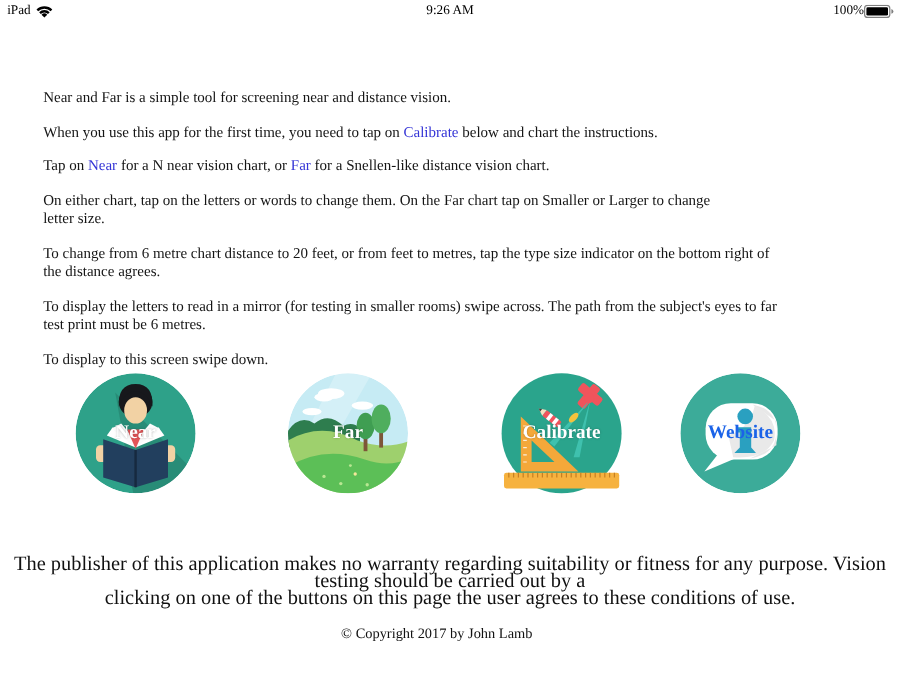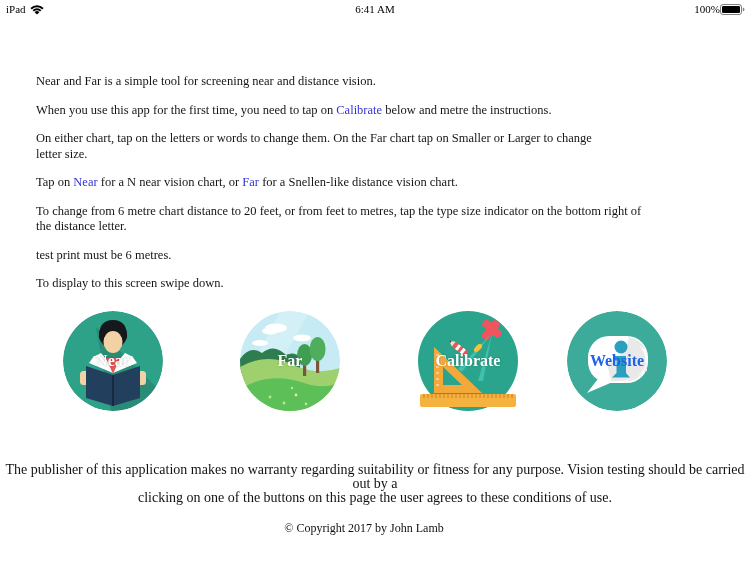--- a/index.html
+++ b/index.html
@@ -28,72 +28,73 @@
   .btn-website{left:567px;}
   .btn-label{
     position:absolute;left:-10px;right:-10px;top:0;height:100px;
     display:flex;align-items:center;justify-content:center;
     font-size:16px;font-weight:700;color:#ffffff;
     text-shadow:0 0 2px rgba(0,0,0,0.28);
   }
   .btn-website .btn-label{color:#1b63e8;text-shadow:none;}
   
   .disclaimer{position:absolute;top:463px;left:0;width:750px;text-align:center;
-    font-size:14px;line-height:14px;color:#111;}
+    font-size:17px;line-height:14px;color:#111;}
   .copyright{position:absolute;top:521px;left:0;width:728px;text-align:center;
     font-size:12px;color:#111;}
 </style>
 </head>
 <body>
 
 <div class="screen">
 
   <div class="statusbar">
     <div class="sb-left">
       <span>iPad</span>
       <span>
         <svg class="wifi-svg" width="14" height="11" viewBox="0 0 14 11">
           <path d="M7 10.6 L9.4 8.2 A3.4 3.4 0 0 0 4.6 8.2 Z" fill="#000"></path>
           <path d="M2.6 6.2 A6.2 6.2 0 0 1 11.4 6.2 L10 7.6 A4.2 4.2 0 0 0 4 7.6 Z" fill="#000"></path>
           <path d="M0.4 4 A9.3 9.3 0 0 1 13.6 4 L12.2 5.4 A7.3 7.3 0 0 0 1.8 5.4 Z" fill="#000"></path>
         </svg>
       </span>
     </div>
-    <div class="sb-time">6:41 AM</div>
+    <div class="sb-time">9:26 AM</div>
     <div class="sb-right">
       <span>100%</span>
       <span>
         <svg class="batt-svg" width="25" height="11" viewBox="0 0 25 11">
           <rect x="0.5" y="0.5" width="21" height="10" rx="2.5" fill="none" stroke="#000" stroke-opacity="0.5"></rect>
           <rect x="2" y="2" width="18" height="7" rx="1.2" fill="#000"></rect>
           <path d="M22.8 3.5 Q24.5 4.2 24.5 5.5 Q24.5 6.8 22.8 7.5 Z" fill="#000" fill-opacity="0.5"></path>
         </svg>
       </span>
     </div>
   </div>
 
   <div class="intro">
     <p>
       <span>Near and Far is a simple tool for screening near and distance vision.</span>
     </p>
     <p>
-      <span>When you use this app for the first time, you need to tap on </span><a class="applink">Calibrate</a><span> below and metre the instructions.</span>
+      <span>When you use this app for the first time, you need to tap on </span><a class="applink">Calibrate</a><span> below and chart the instructions.</span>
+    </p>
+    <p>
+      <span>Tap on </span><a class="applink">Near</a><span> for a N near vision chart, or </span><a class="applink">Far</a><span> for a Snellen-like distance vision chart.</span>
     </p>
     <p>
       <span class="line">On either chart, tap on the letters or words to change them. On the Far chart tap on Smaller or Larger to change</span>
       <span class="line">letter size.</span>
     </p>
     <p>
-      <span>Tap on </span><a class="applink">Near</a><span> for a N near vision chart, or </span><a class="applink">Far</a><span> for a Snellen-like distance vision chart.</span>
-    </p>
-    <p>
       <span class="line">To change from 6 metre chart distance to 20 feet, or from feet to metres, tap the type size indicator on the bottom right of</span>
-      <span class="line">the distance letter.</span>
-    </p>
-    <p>
+      <span class="line">the distance agrees.</span>
+    </p>
+    <p>
+      <span class="line">To display the letters to read in a mirror (for testing in smaller rooms) swipe across. The path from the subject's eyes to far</span>
       <span class="line">test print must be 6 metres.</span>
     </p>
     <p>
       <span>To display to this screen swipe down.</span>
     </p>
   </div>
 
   <div class="btnrow">
 
     <div class="circle-btn btn-near">

